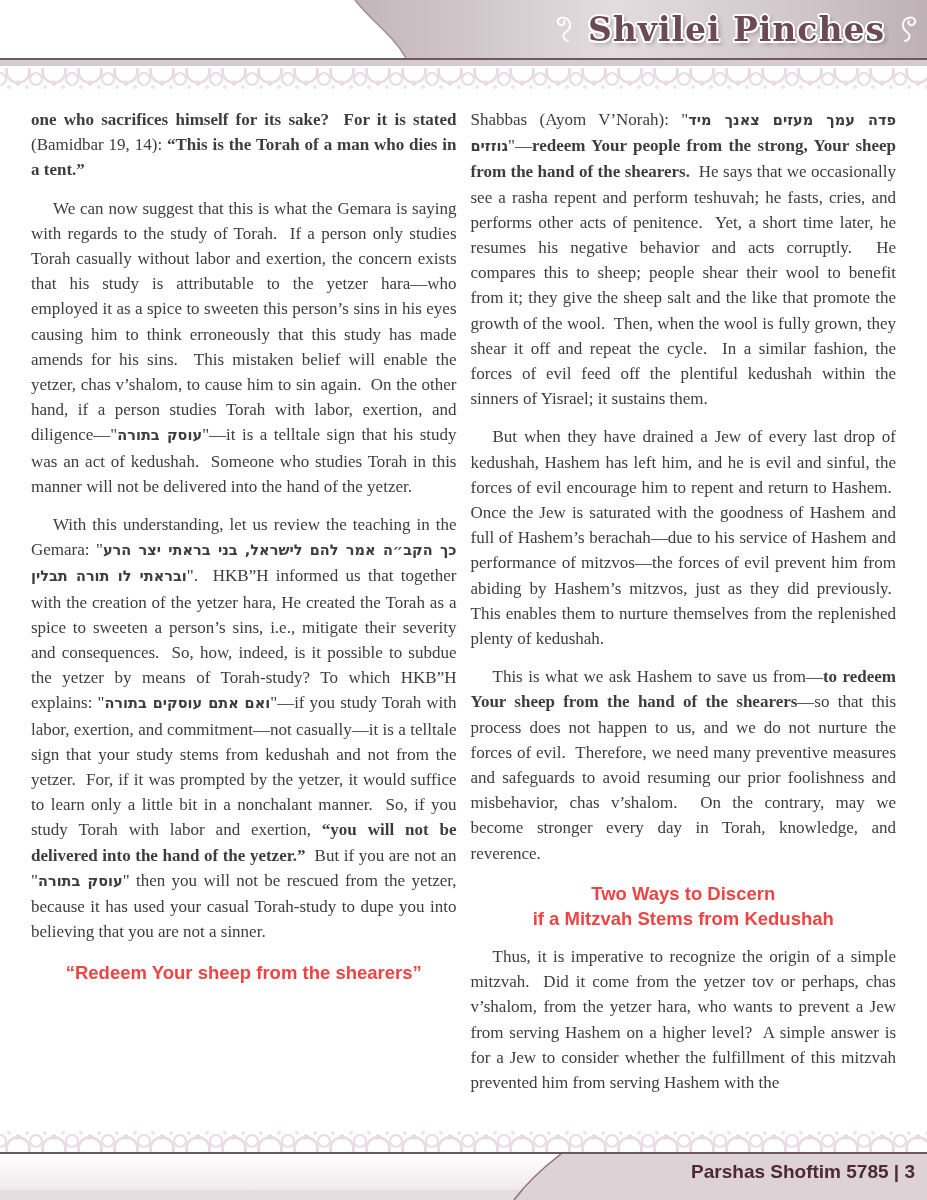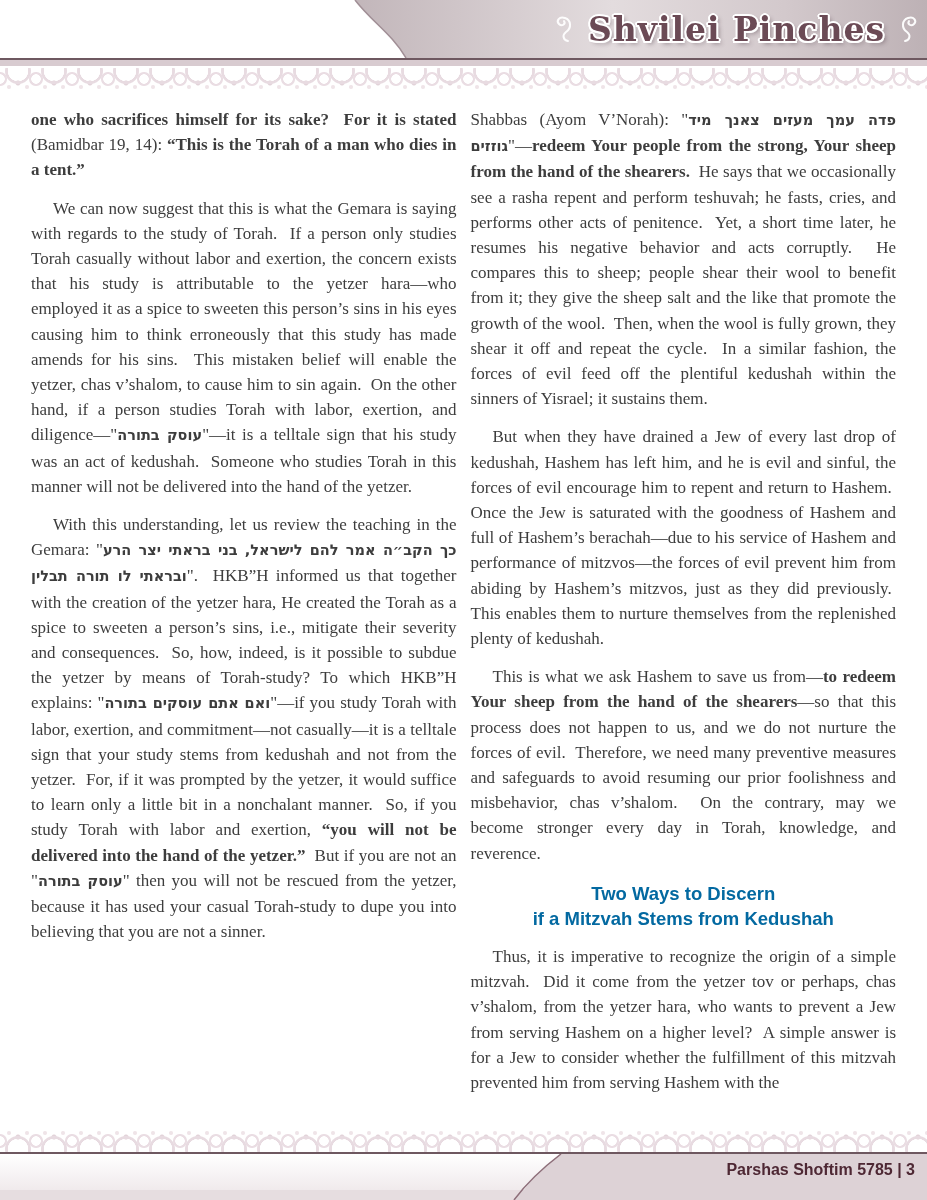--- a/index.html
+++ b/index.html
@@ -37,31 +37,31 @@
     background-size:36px 26px;background-repeat:repeat-x;
   }
   .lace-bottom{transform:scaleY(-1);}
   
   .content{flex:1 1 auto;display:flex;gap:14px;padding:13px 31px 0;overflow:hidden;background:#fff;}
   .col{flex:1 1 0;min-width:0;}
   p.body-para{margin:0 0 13px;font-size:17px;line-height:25.2px;text-align:justify;color:#3d3d3d;}
   p.indent{text-indent:22px;}
   h3.col-heading{
     margin:15px 0 13px;text-align:center;font-family:"Liberation Sans",sans-serif;
-    font-size:18.5px;line-height:25px;font-weight:700;color:#0369a1;
+    font-size:18.5px;line-height:25px;font-weight:700;color:#ef4444;
   }
   .seg-b{font-weight:700;}
   .seg-h,.seg-hu{font-family:"DejaVu Sans",sans-serif;font-weight:700;font-size:14.5px;}
   .seg-hu{}
   
   .ftr{position:relative;height:46px;flex:0 0 auto;}
   .ftr svg.band{position:absolute;inset:0;width:100%;height:100%;display:block;}
   .footer-label{
     position:absolute;top:7px;right:12px;
-    font-family:"Liberation Sans",sans-serif;font-weight:700;font-size:16px;
+    font-family:"Liberation Sans",sans-serif;font-weight:700;font-size:19px;
     color:#4e2834;white-space:nowrap;
   }
 </style>
 </head>
 <body>
 
 <div class="page">
 
   <header class="hdr">
     <svg class="band" viewBox="0 0 927 58" preserveAspectRatio="none">
@@ -90,20 +90,21 @@
 
   <div class="rule-dark"></div>
   <div class="rule-pink"></div>
   <div class="lace lace-top"></div>
 
   <main class="content">
     <section class="col">
         <p class="body-para"><span class="seg-b">one who sacrifices himself for its sake?&nbsp; For it is stated </span><span>(Bamidbar 19, 14)</span><span>: </span><span class="seg-b">“This is the Torah of a man who dies in a tent.”</span></p>
         <p class="body-para indent"><span>We can now suggest that this is what the Gemara is saying with regards to the study of Torah.&nbsp; If a person only studies Torah casually without labor and exertion, the concern exists that his study is attributable to the yetzer hara—who employed it as a spice to sweeten this person’s sins in his eyes causing him to think erroneously that this study has made amends for his sins.&nbsp; This mistaken belief will enable the yetzer, chas v’shalom, to cause him to sin again.&nbsp; On the other hand, if a person studies Torah with labor, exertion, and diligence—"</span><span class="seg-h">עוסק בתורה</span><span>"—it is a telltale sign that his study was an act of kedushah.&nbsp; Someone who studies Torah in this manner will not be delivered into the hand of the yetzer.</span></p>
         <p class="body-para indent"><span>With this understanding, let us review the teaching in the Gemara: "</span><span class="seg-h">כך הקב״ה אמר להם לישראל, בני בראתי יצר הרע ובראתי לו תורה תבלין</span><span>".&nbsp; HKB”H informed us that together with the creation of the yetzer hara, He created the Torah as a spice to sweeten a person’s sins, i.e., mitigate their severity and consequences.&nbsp; So, how, indeed, is it possible to subdue the yetzer by means of Torah-study? To which HKB”H explains: "</span><span class="seg-h">ואם אתם </span><span class="seg-hu">עוסקים</span><span class="seg-h"> בתורה</span><span>"—if you study Torah with labor, exertion, and commitment—not casually—it is a telltale sign that your study stems from kedushah and not from the yetzer.&nbsp; For, if it was prompted by the yetzer, it would suffice to learn only a little bit in a nonchalant manner.&nbsp; So, if you study Torah with labor and exertion, </span><span class="seg-b">“you will not be delivered into the hand of the yetzer.”</span><span>&nbsp; But if you are not an "</span><span class="seg-h">עוסק בתורה</span><span>" then you will not be rescued from the yetzer, because it has used your casual Torah-study to dupe you into believing that you are not a sinner.</span></p>
+        <h3 class="col-heading">“Redeem Your sheep from the shearers”</h3>
       </section>
     <section class="col">
         <p class="body-para"><span>Shabbas (Ayom V’Norah): "</span><span class="seg-h">פדה עמך מעזים צאנך מיד גוזזים</span><span>"—</span><span class="seg-b">redeem Your people from the strong, Your sheep from the hand of the shearers.</span><span>&nbsp; He says that we occasionally see a rasha repent and perform teshuvah; he fasts, cries, and performs other acts of penitence.&nbsp; Yet, a short time later, he resumes his negative behavior and acts corruptly.&nbsp; He compares this to sheep; people shear their wool to benefit from it; they give the sheep salt and the like that promote the growth of the wool.&nbsp; Then, when the wool is fully grown, they shear it off and repeat the cycle.&nbsp; In a similar fashion, the forces of evil feed off the plentiful kedushah within the sinners of Yisrael; it sustains them.</span></p>
         <p class="body-para indent"><span>But when they have drained a Jew of every last drop of kedushah, Hashem has left him, and he is evil and sinful, the forces of evil encourage him to repent and return to Hashem.&nbsp; Once the Jew is saturated with the goodness of Hashem and full of Hashem’s berachah—due to his service of Hashem and performance of mitzvos—the forces of evil prevent him from abiding by Hashem’s mitzvos, just as they did previously.&nbsp; This enables them to nurture themselves from the replenished plenty of kedushah.</span></p>
         <p class="body-para indent"><span>This is what we ask Hashem to save us from—</span><span class="seg-b">to redeem Your sheep from the hand of the shearers</span><span>—so that this process does not happen to us, and we do not nurture the forces of evil.&nbsp; Therefore, we need many preventive measures and safeguards to avoid resuming our prior foolishness and misbehavior, chas v’shalom.&nbsp; On the contrary, may we become stronger every day in Torah, knowledge, and reverence.</span></p>
         <h3 class="col-heading">Two Ways to Discern<br>if a Mitzvah Stems from Kedushah</h3>
         <p class="body-para indent"><span>Thus, it is imperative to recognize the origin of a simple mitzvah.&nbsp; Did it come from the yetzer tov or perhaps, chas v’shalom, from the yetzer hara, who wants to prevent a Jew from serving Hashem on a higher level?&nbsp; A simple answer is for a Jew to consider whether the fulfillment of this mitzvah prevented him from serving Hashem with the</span></p>
       </section>
   </main>
 

